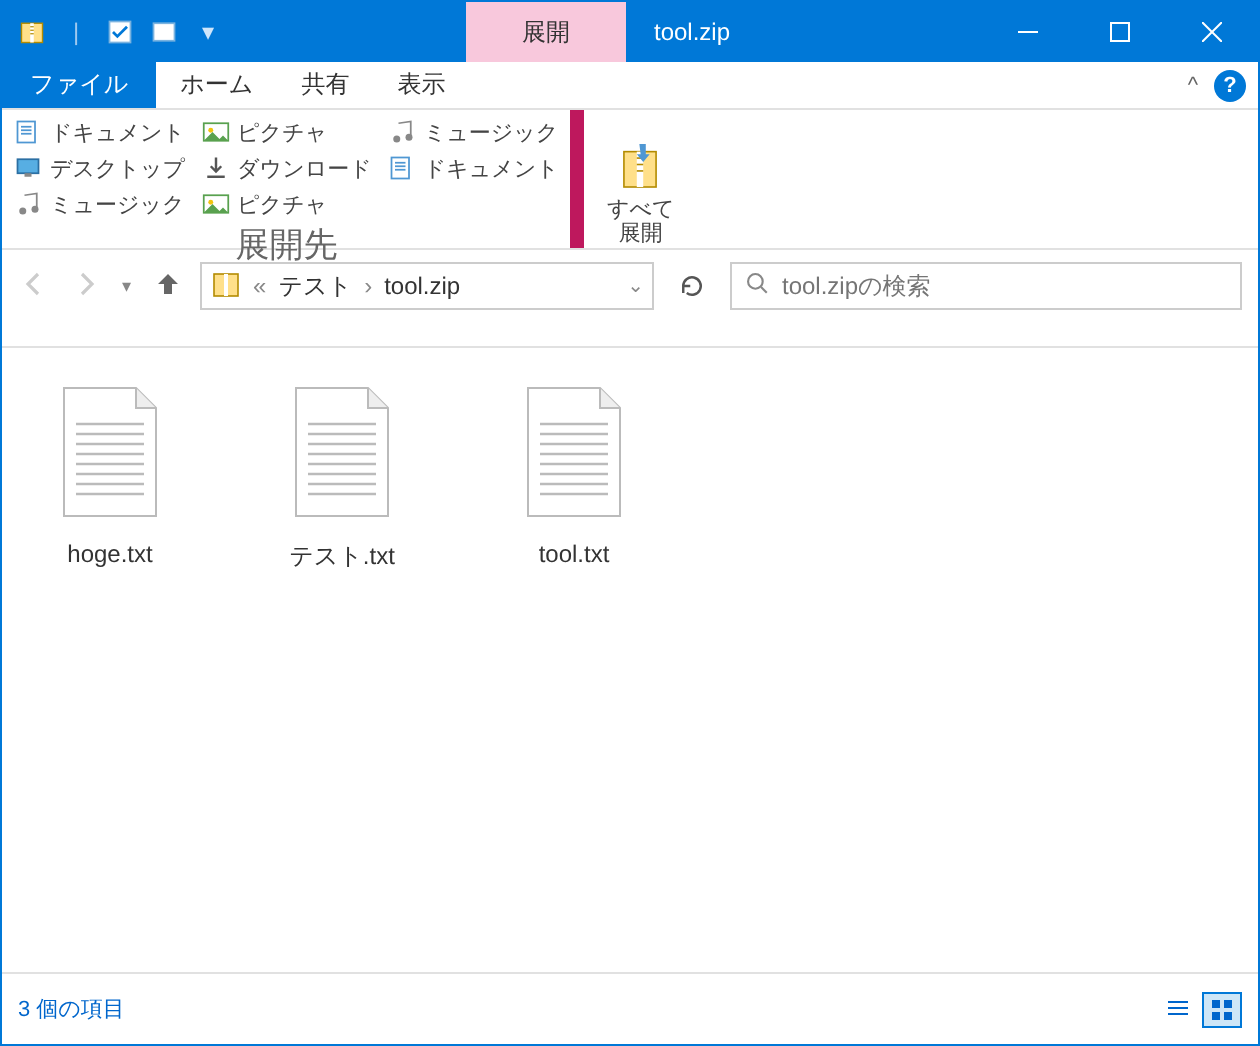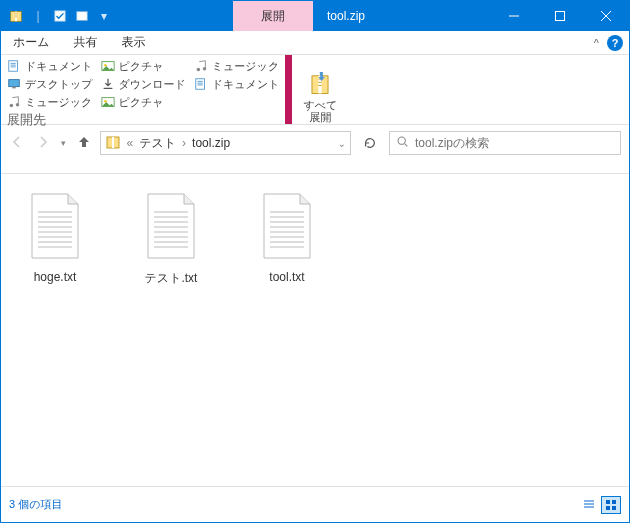--- a/index.html
+++ b/index.html
@@ -24,36 +24,36 @@
   .tab.ctx { background: #fce4ec; border: 1px solid #f8c8dc; border-bottom: none; }
   .tabrow .right-ctrls { position: absolute; right: 6px; top: 0; height: 100%; display: flex; align-items: center; gap: 8px; }
   .help-icon { width: 16px; height: 16px; border-radius: 50%; background: #0078d7; color: #fff; font-size: 11px; display: flex; align-items: center; justify-content: center; font-weight: bold; }
 
   
   .ribbon { height: 70px; background: #fff; border-bottom: 1px solid #e1e1e1; display: flex; align-items: stretch; font-size: 11px; color: #444; }
   .r-group { display: flex; flex-direction: column; border-right: 7px solid #be185d; padding: 2px 6px 0 6px; }
   .r-grid { display: grid; grid-template-columns: auto auto auto; grid-auto-rows: 18px; gap: 0 8px; }
   .r-item { display: flex; align-items: center; gap: 4px; white-space: nowrap; }
   .r-item svg { width: 14px; height: 14px; flex-shrink: 0; }
-  .r-label { text-align: left; font-size: 13px; color: #666; padding-top: 0; }
+  .r-label { text-align: center; font-size: 17px; color: #666; padding-top: 0; }
   .r-big { width: 56px; display: flex; flex-direction: column; align-items: center; justify-content: center; gap: 2px; padding: 16px 4px 0 4px; }
   .r-big svg { width: 30px; height: 30px; }
   .r-big-label { font-size: 11px; text-align: center; line-height: 1.15; }
 
   
   .navrow { height: 36px; display: flex; align-items: center; padding: 0 8px; gap: 8px; font-size: 12px; color: #555; }
   .nav-btns { display: flex; align-items: center; gap: 10px; }
   .nav-btns svg { width: 16px; height: 16px; fill: #888; }
   .nav-btns .disabled svg { fill: #ccc; }
   .addr { flex: 1; height: 24px; border: 1px solid #ccc; display: flex; align-items: center; padding: 0 4px; gap: 6px; }
   .addr .crumb { color: #333; }
   .addr .sep { color: #888; }
   .addr-drop { margin-left: auto; }
   .refresh { width: 22px; height: 22px; display: flex; align-items: center; justify-content: center; }
-  .search { width: 232px; height: 24px; border: 1px solid #ccc; display: flex; align-items: center; padding: 0 6px; gap: 6px; color: #888; }
+  .search { width: 256px; height: 24px; border: 1px solid #ccc; display: flex; align-items: center; padding: 0 6px; gap: 6px; color: #888; }
   .search input { border: none; outline: none; font-size: 12px; flex: 1; color: #333; background: transparent; }
 
   
   .content { flex: 1; border-top: 1px solid #e1e1e1; padding: 18px 14px; display: flex; align-items: flex-start; gap: 36px; overflow: auto; background: #fff; margin-top: 12px; }
   .file-item { width: 80px; display: flex; flex-direction: column; align-items: center; gap: 10px; }
   .file-icon { width: 54px; height: 68px; position: relative; }
   .file-icon svg { width: 100%; height: 100%; }
   .file-label { font-size: 12px; color: #333; text-align: center; word-break: break-all; }
 
   
@@ -110,20 +110,21 @@
       <div class="tb-btn">
           <svg width="10" height="10" viewBox="0 0 10 10">
             <line x1="0" y1="0" x2="10" y2="10"></line>
             <line x1="10" y1="0" x2="0" y2="10"></line>
           </svg>
         </div>
     </div>
   </div>
 
   <div class="tabrow">
+    <div class="file-tab">ファイル</div>
     <div class="tab">ホーム</div>
     <div class="tab">共有</div>
     <div class="tab">表示</div>
     <div class="right-ctrls">
       <span style="color:#666;font-size:11px;">^</span>
       <span class="help-icon">?</span>
     </div>
   </div>
 
   <div class="ribbon">

